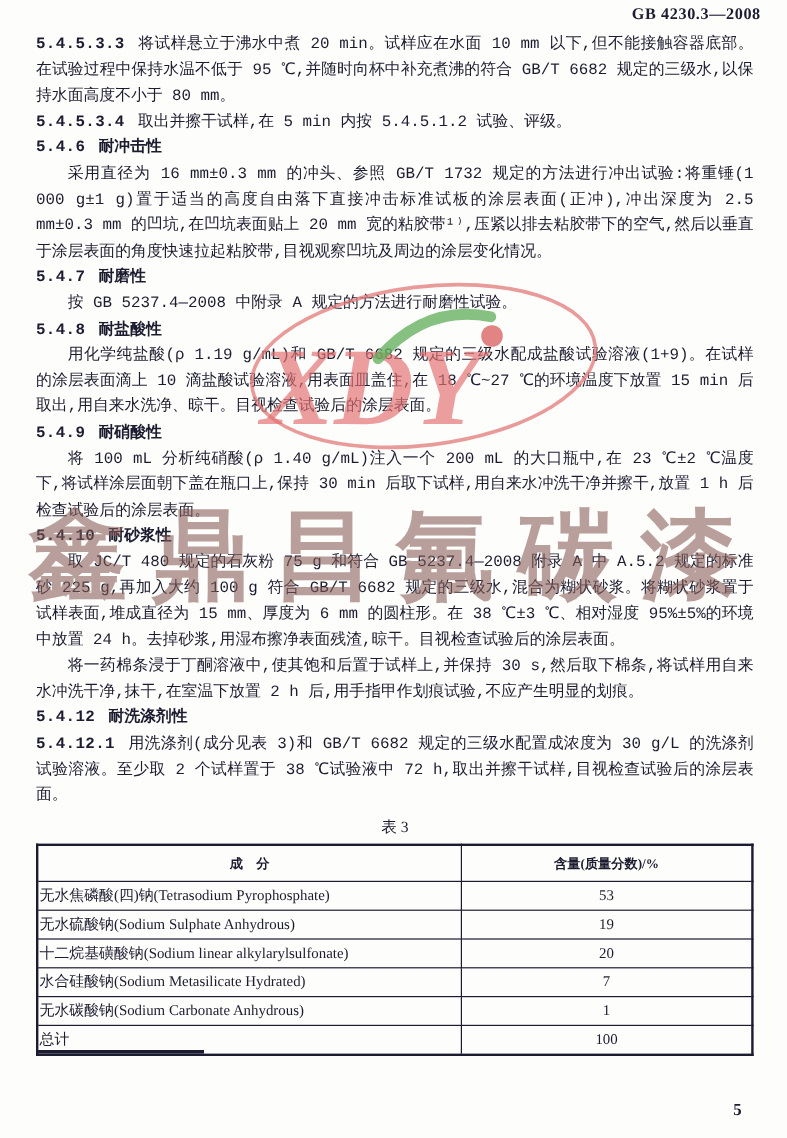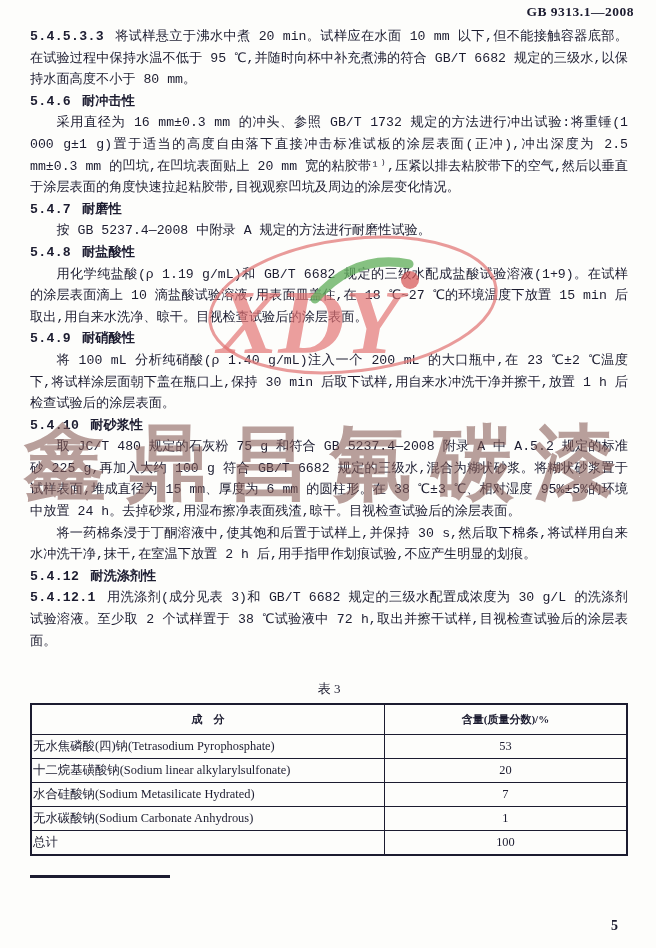--- a/index.html
+++ b/index.html
@@ -70,24 +70,25 @@
     font-size:82px;font-weight:bold;line-height:96px;white-space:nowrap;
     color:rgba(165,165,165,0.42);letter-spacing:1px;
     font-family:"Liberation Sans","DejaVu Sans",sans-serif;
   }
 </style>
 </head>
 <body>
 
 <div class="page">
 
-  <div class="std-header">GB 9313.1—2008</div>
+  <div class="std-header">GB 4230.3—2008</div>
 
   <div class="content" id="content">
       <p class="clause"><b class="num">5.4.5.3.3</b><span>将试样悬立于沸水中煮 20 min。试样应在水面 10 mm 以下,但不能接触容器底部。在试验过程中保持水温不低于 95 ℃,并随时向杯中补充煮沸的符合 GB/T 6682 规定的三级水,以保持水面高度不小于 80 mm。</span></p>
+      <p class="clause"><b class="num">5.4.5.3.4</b><span>取出并擦干试样,在 5 min 内按 5.4.5.1.2 试验、评级。</span></p>
       <p class="heading"><b class="num">5.4.6</b><span>耐冲击性</span></p>
       <p class="para"><span>采用直径为 16 mm±0.3 mm 的冲头、参照 GB/T 1732 规定的方法进行冲出试验:将重锤(1 000 g±1 g)置于适当的高度自由落下直接冲击标准试板的涂层表面(正冲),冲出深度为 2.5 mm±0.3 mm 的凹坑,在凹坑表面贴上 20 mm 宽的粘胶带¹⁾,压紧以排去粘胶带下的空气,然后以垂直于涂层表面的角度快速拉起粘胶带,目视观察凹坑及周边的涂层变化情况。</span></p>
       <p class="heading"><b class="num">5.4.7</b><span>耐磨性</span></p>
       <p class="para"><span>按 GB 5237.4—2008 中附录 A 规定的方法进行耐磨性试验。</span></p>
       <p class="heading"><b class="num">5.4.8</b><span>耐盐酸性</span></p>
       <p class="para"><span>用化学纯盐酸(ρ 1.19 g/mL)和 GB/T 6682 规定的三级水配成盐酸试验溶液(1+9)。在试样的涂层表面滴上 10 滴盐酸试验溶液,用表面皿盖住,在 18 ℃~27 ℃的环境温度下放置 15 min 后取出,用自来水洗净、晾干。目视检查试验后的涂层表面。</span></p>
       <p class="heading"><b class="num">5.4.9</b><span>耐硝酸性</span></p>
       <p class="para"><span>将 100 mL 分析纯硝酸(ρ 1.40 g/mL)注入一个 200 mL 的大口瓶中,在 23 ℃±2 ℃温度下,将试样涂层面朝下盖在瓶口上,保持 30 min 后取下试样,用自来水冲洗干净并擦干,放置 1 h 后检查试验后的涂层表面。</span></p>
       <p class="heading"><b class="num">5.4.10</b><span>耐砂浆性</span></p>
       <p class="para"><span>取 JC/T 480 规定的石灰粉 75 g 和符合 GB 5237.4—2008 附录 A 中 A.5.2 规定的标准砂 225 g,再加入大约 100 g 符合 GB/T 6682 规定的三级水,混合为糊状砂浆。将糊状砂浆置于试样表面,堆成直径为 15 mm、厚度为 6 mm 的圆柱形。在 38 ℃±3 ℃、相对湿度 95%±5%的环境中放置 24 h。去掉砂浆,用湿布擦净表面残渣,晾干。目视检查试验后的涂层表面。</span></p>
@@ -106,20 +107,24 @@
     <thead>
       <tr>
         <th>成　分</th>
         <th>含量(质量分数)/%</th>
       </tr>
     </thead>
     <tbody id="table-body">
         <tr>
           <td class="comp">无水焦磷酸(四)钠(Tetrasodium Pyrophosphate)</td>
           <td class="val">53</td>
+        </tr>
+        <tr>
+          <td class="comp">无水硫酸钠(Sodium Sulphate Anhydrous)</td>
+          <td class="val">19</td>
         </tr>
         <tr>
           <td class="comp">十二烷基磺酸钠(Sodium linear alkylarylsulfonate)</td>
           <td class="val">20</td>
         </tr>
         <tr>
           <td class="comp">水合硅酸钠(Sodium Metasilicate Hydrated)</td>
           <td class="val">7</td>
         </tr>
         <tr>

